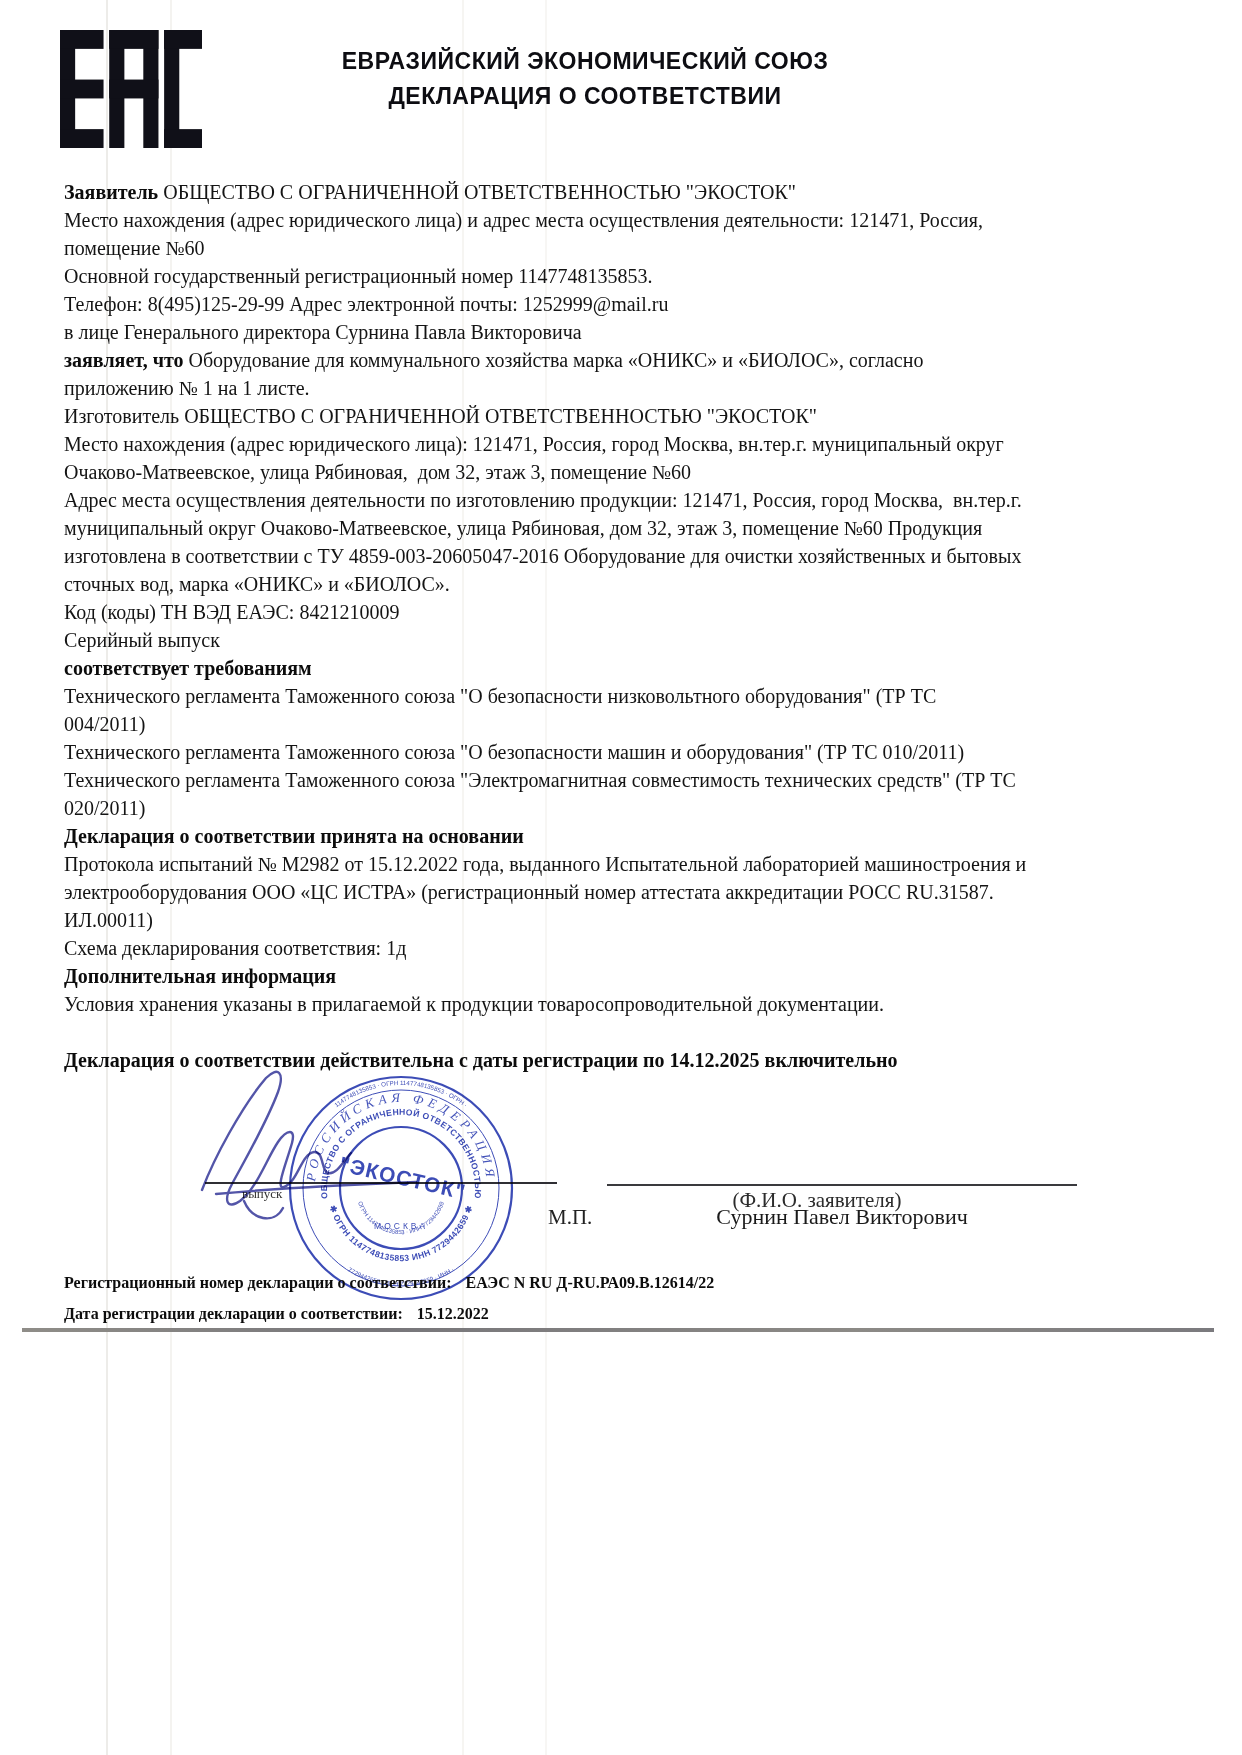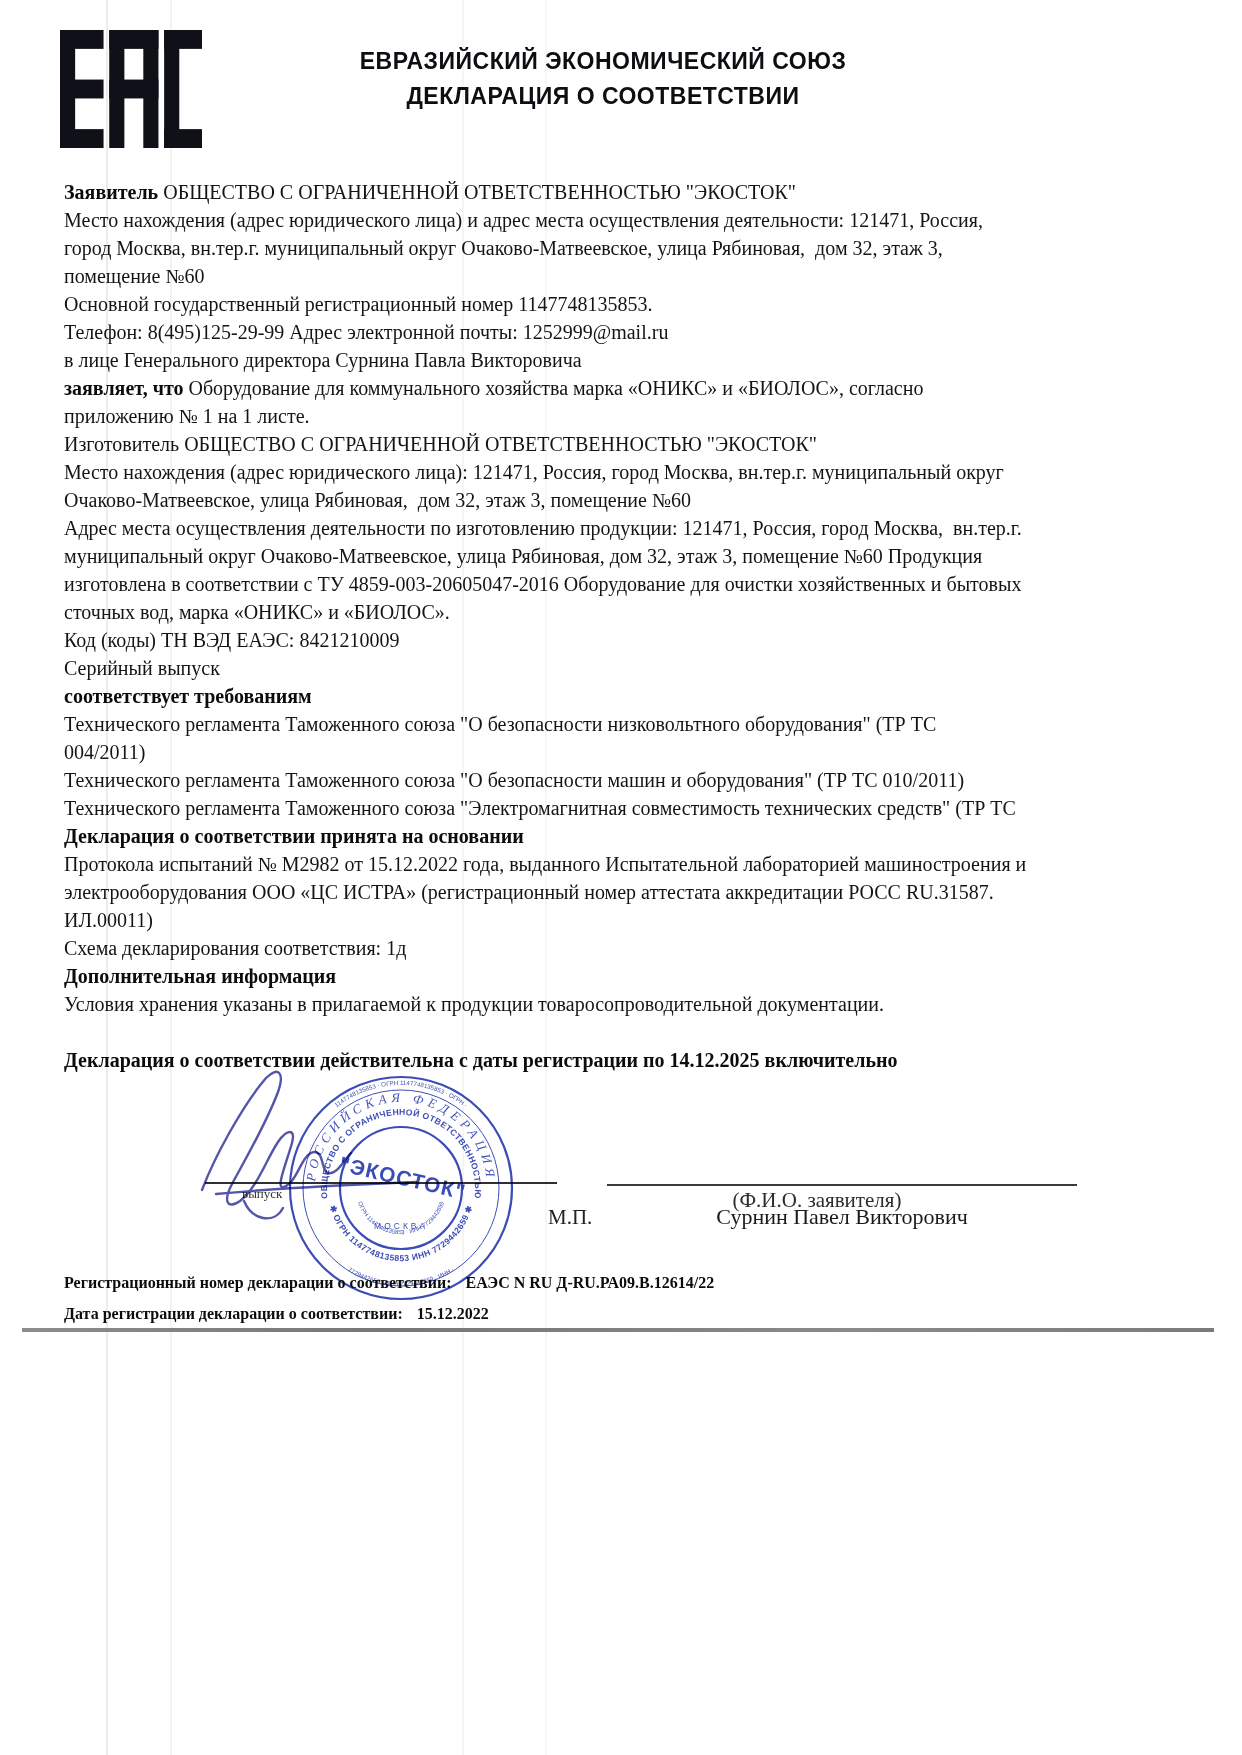--- a/index.html
+++ b/index.html
@@ -4,21 +4,21 @@
 <style>
   html,body{margin:0;padding:0;background:#ffffff;}
   .page{position:relative;width:1242px;height:1755px;background:#ffffff;overflow:hidden;
         font-family:"Liberation Serif", serif;color:#111;}
   .vline{position:absolute;top:0;bottom:0;width:2px;pointer-events:none;}
   
   .eac{position:absolute;left:60px;top:30px;width:142px;height:118px;}
   
   .title{position:absolute;left:0;top:44px;width:1170px;text-align:center;
          font-family:"Liberation Sans", sans-serif;font-weight:bold;font-size:23px;line-height:35px;
-         color:#0d0d12;letter-spacing:.5px;padding-left:18px;}
+         color:#0d0d12;letter-spacing:.5px;}
   
   .body-text{position:absolute;left:64px;top:178px;width:1165px;font-size:20px;color:#141414;}
   .tline{height:28px;line-height:28px;white-space:pre;}
   .tline .b{font-weight:bold;color:#0c0c0c;}
   .tline.spacer{height:28px;}
   
   .sig-underline{position:absolute;left:205px;top:1182px;width:352px;border-top:2px solid #2f2f34;}
   .podpis{position:absolute;left:242px;top:1186px;font-size:13px;color:#333;}
   .mp{position:absolute;left:548px;top:1205px;font-size:21px;color:#222;}
   .fio-name{position:absolute;left:607px;top:1204px;width:470px;text-align:center;font-size:22px;color:#1a1a1a;}
@@ -62,41 +62,41 @@
   </svg>
 
   <div class="title">
     <div>ЕВРАЗИЙСКИЙ ЭКОНОМИЧЕСКИЙ СОЮЗ</div>
     <div>ДЕКЛАРАЦИЯ О СООТВЕТСТВИИ</div>
   </div>
 
   <div class="body-text">
       <div class="tline"><span class="b">Заявитель </span><span>ОБЩЕСТВО С ОГРАНИЧЕННОЙ ОТВЕТСТВЕННОСТЬЮ "ЭКОСТОК"</span></div>
       <div class="tline"><span>Место нахождения (адрес юридического лица) и адрес места осуществления деятельности: 121471, Россия,</span></div>
-      <div class="tline"><span>город Москва, вн.тер.г. муниципальный округ Очаково-Матвеевское, улица Рябиновая,  дом 32, этаж 3,</span></div>
       <div class="tline"><span>помещение №60</span></div>
       <div class="tline"><span>Основной государственный регистрационный номер 1147748135853.</span></div>
       <div class="tline"><span>Телефон: 8(495)125-29-99 Адрес электронной почты: 1252999@mail.ru</span></div>
       <div class="tline"><span>в лице Генерального директора Сурнина Павла Викторовича</span></div>
       <div class="tline"><span class="b">заявляет, что </span><span>Оборудование для коммунального хозяйства марка «ОНИКС» и «БИОЛОС», согласно</span></div>
       <div class="tline"><span>приложению № 1 на 1 листе.</span></div>
       <div class="tline"><span>Изготовитель </span><span>ОБЩЕСТВО С ОГРАНИЧЕННОЙ ОТВЕТСТВЕННОСТЬЮ "ЭКОСТОК"</span></div>
       <div class="tline"><span>Место нахождения (адрес юридического лица): 121471, Россия, город Москва, вн.тер.г. муниципальный округ</span></div>
       <div class="tline"><span>Очаково-Матвеевское, улица Рябиновая,  дом 32, этаж 3, помещение №60</span></div>
       <div class="tline"><span>Адрес места осуществления деятельности по изготовлению продукции: 121471, Россия, город Москва,  вн.тер.г.</span></div>
       <div class="tline"><span>муниципальный округ Очаково-Матвеевское, улица Рябиновая, дом 32, этаж 3, помещение №60 Продукция</span></div>
       <div class="tline"><span>изготовлена в соответствии с ТУ 4859-003-20605047-2016 Оборудование для очистки хозяйственных и бытовых</span></div>
       <div class="tline"><span>сточных вод, марка «ОНИКС» и «БИОЛОС».</span></div>
       <div class="tline"><span>Код (коды) ТН ВЭД ЕАЭС: 8421210009</span></div>
       <div class="tline"><span>Серийный выпуск</span></div>
       <div class="tline"><span class="b">соответствует требованиям</span></div>
       <div class="tline"><span>Технического регламента Таможенного союза "О безопасности низковольтного оборудования" (ТР ТС</span></div>
       <div class="tline"><span>004/2011)</span></div>
       <div class="tline"><span>Технического регламента Таможенного союза "О безопасности машин и оборудования" (ТР ТС 010/2011)</span></div>
       <div class="tline"><span>Технического регламента Таможенного союза "Электромагнитная совместимость технических средств" (ТР ТС</span></div>
+      <div class="tline"><span>020/2011)</span></div>
       <div class="tline"><span class="b">Декларация о соответствии принята на основании</span></div>
       <div class="tline"><span>Протокола испытаний № М2982 от 15.12.2022 года, выданного Испытательной лабораторией машиностроения и</span></div>
       <div class="tline"><span>электрооборудования ООО «ЦС ИСТРА» (регистрационный номер аттестата аккредитации РОСС RU.31587.</span></div>
       <div class="tline"><span>ИЛ.00011)</span></div>
       <div class="tline"><span>Схема декларирования соответствия: 1д</span></div>
       <div class="tline"><span class="b">Дополнительная информация</span></div>
       <div class="tline"><span>Условия хранения указаны в прилагаемой к продукции товаросопроводительной документации.</span></div>
       <div class="tline spacer"></div>
       <div class="tline"><span class="b">Декларация о соответствии действительна с даты регистрации по 14.12.2025 включительно</span></div>
     </div>

